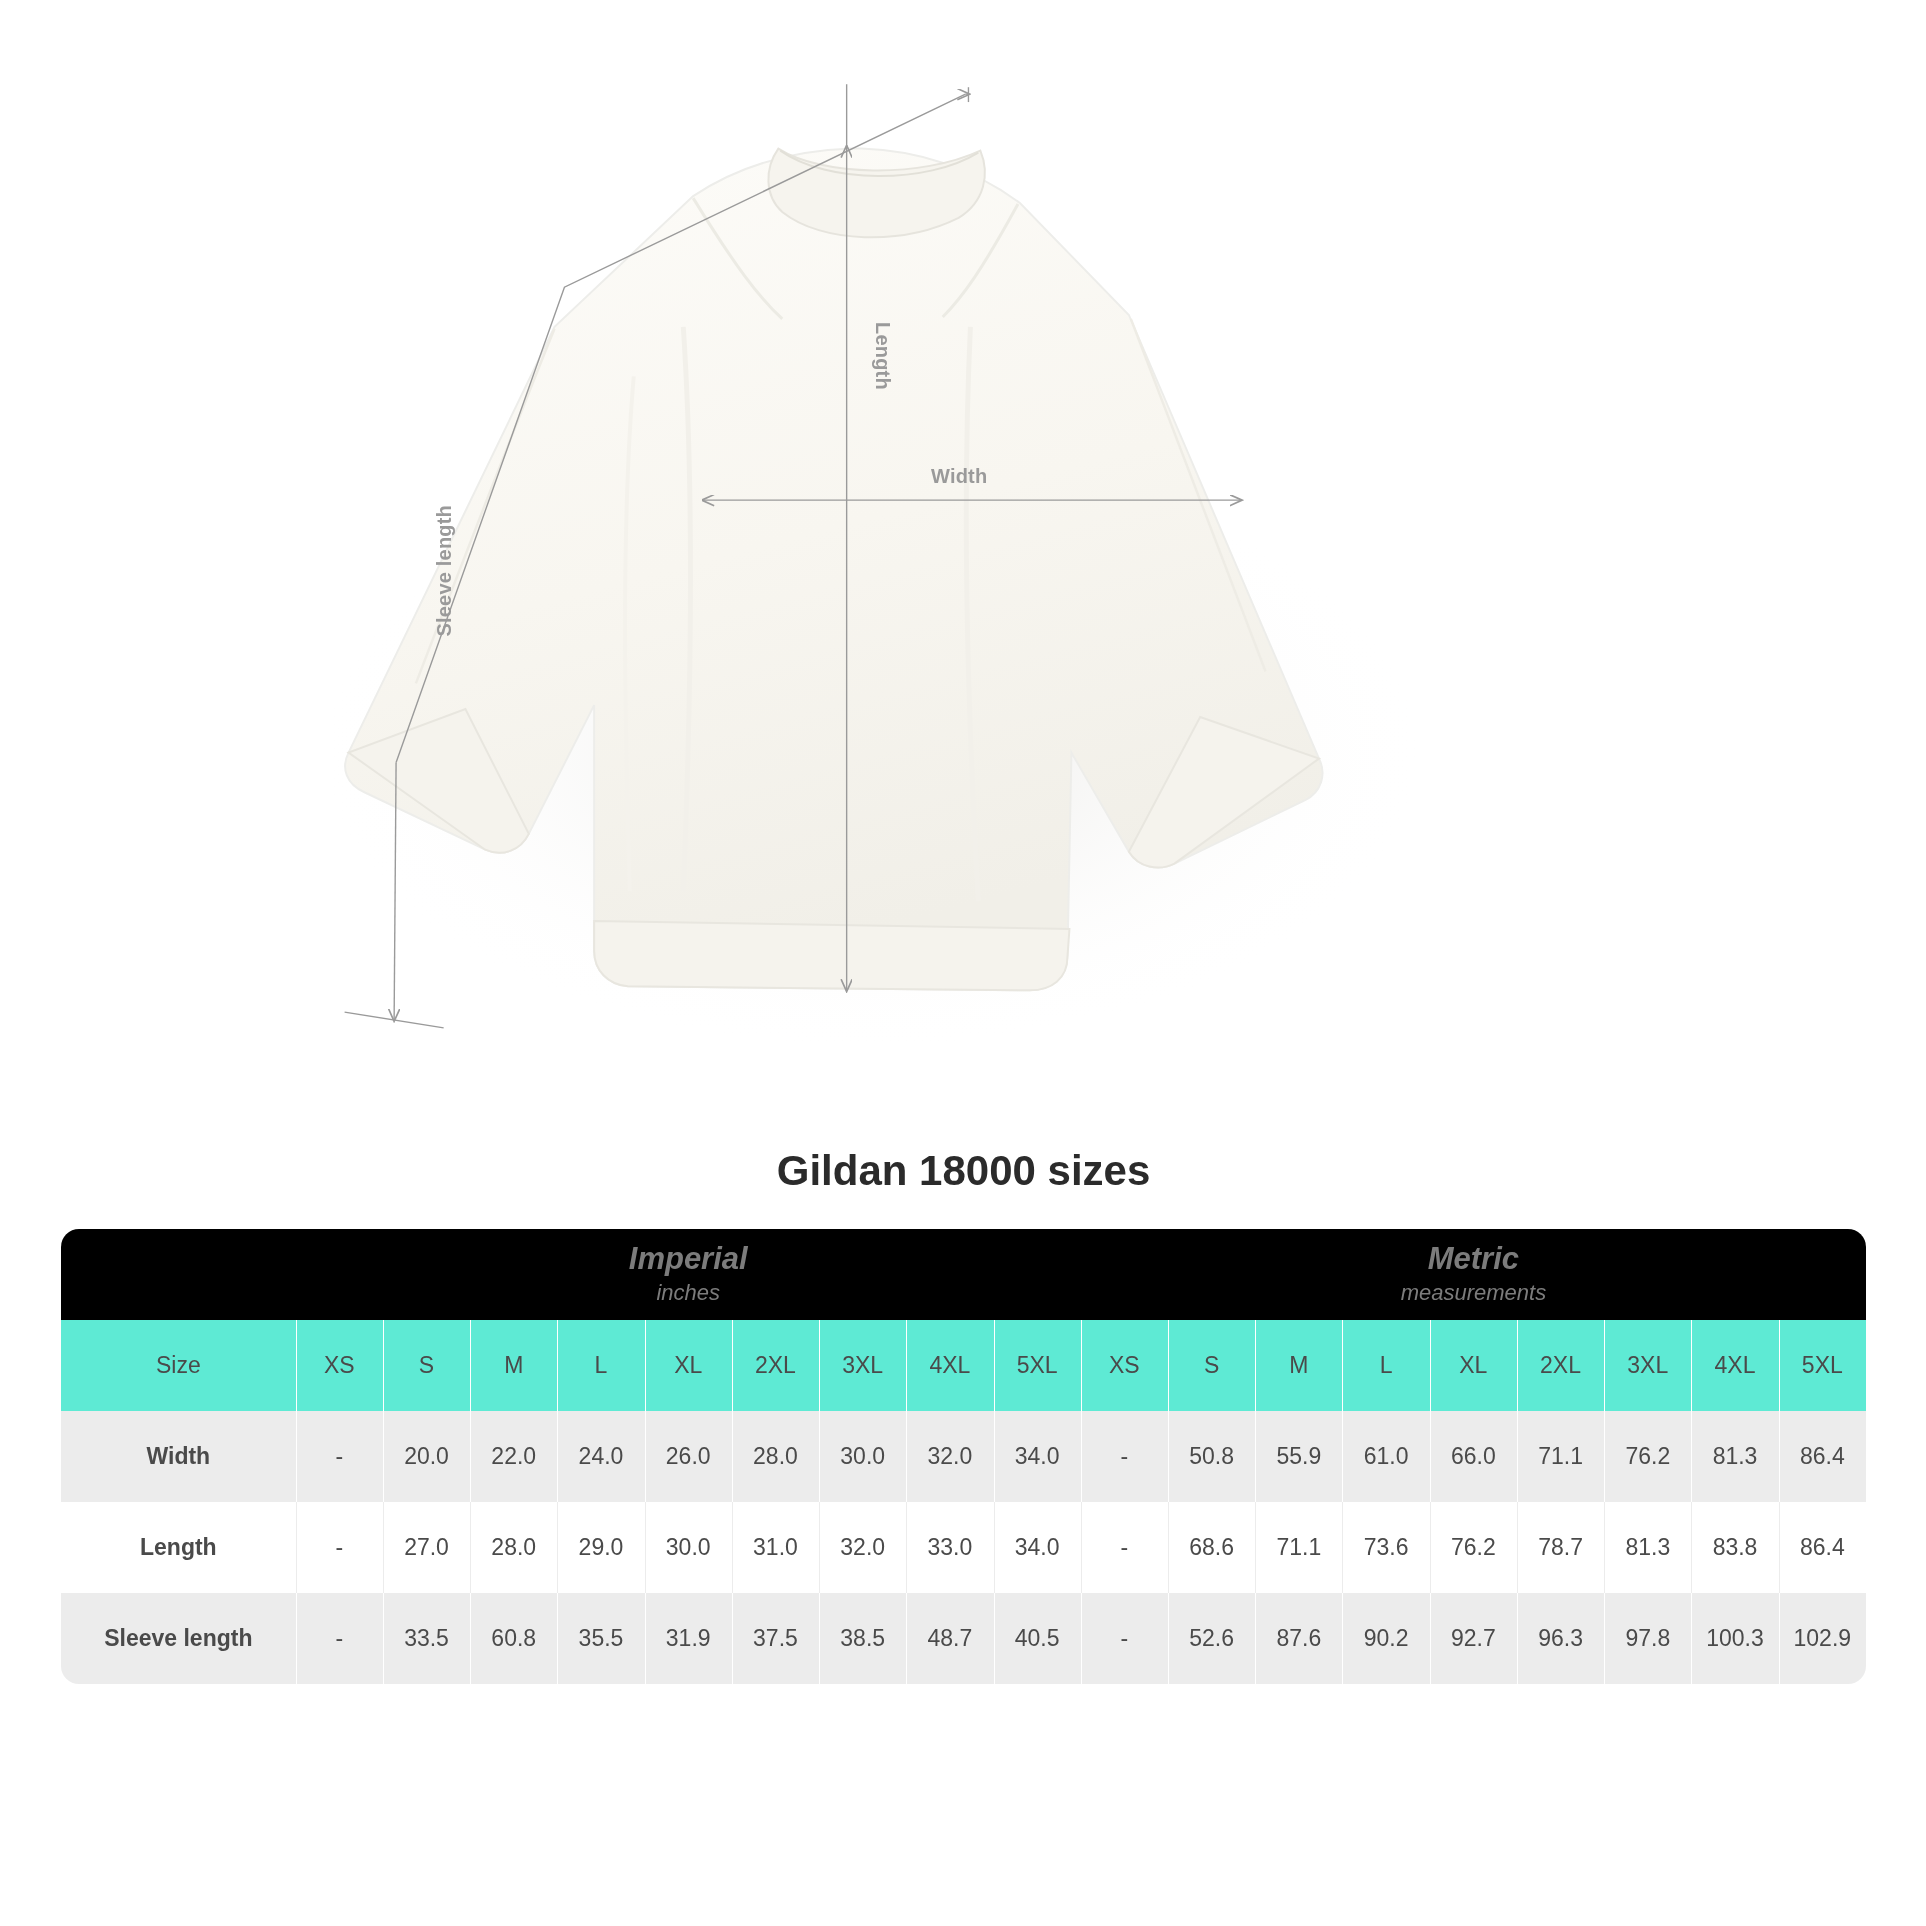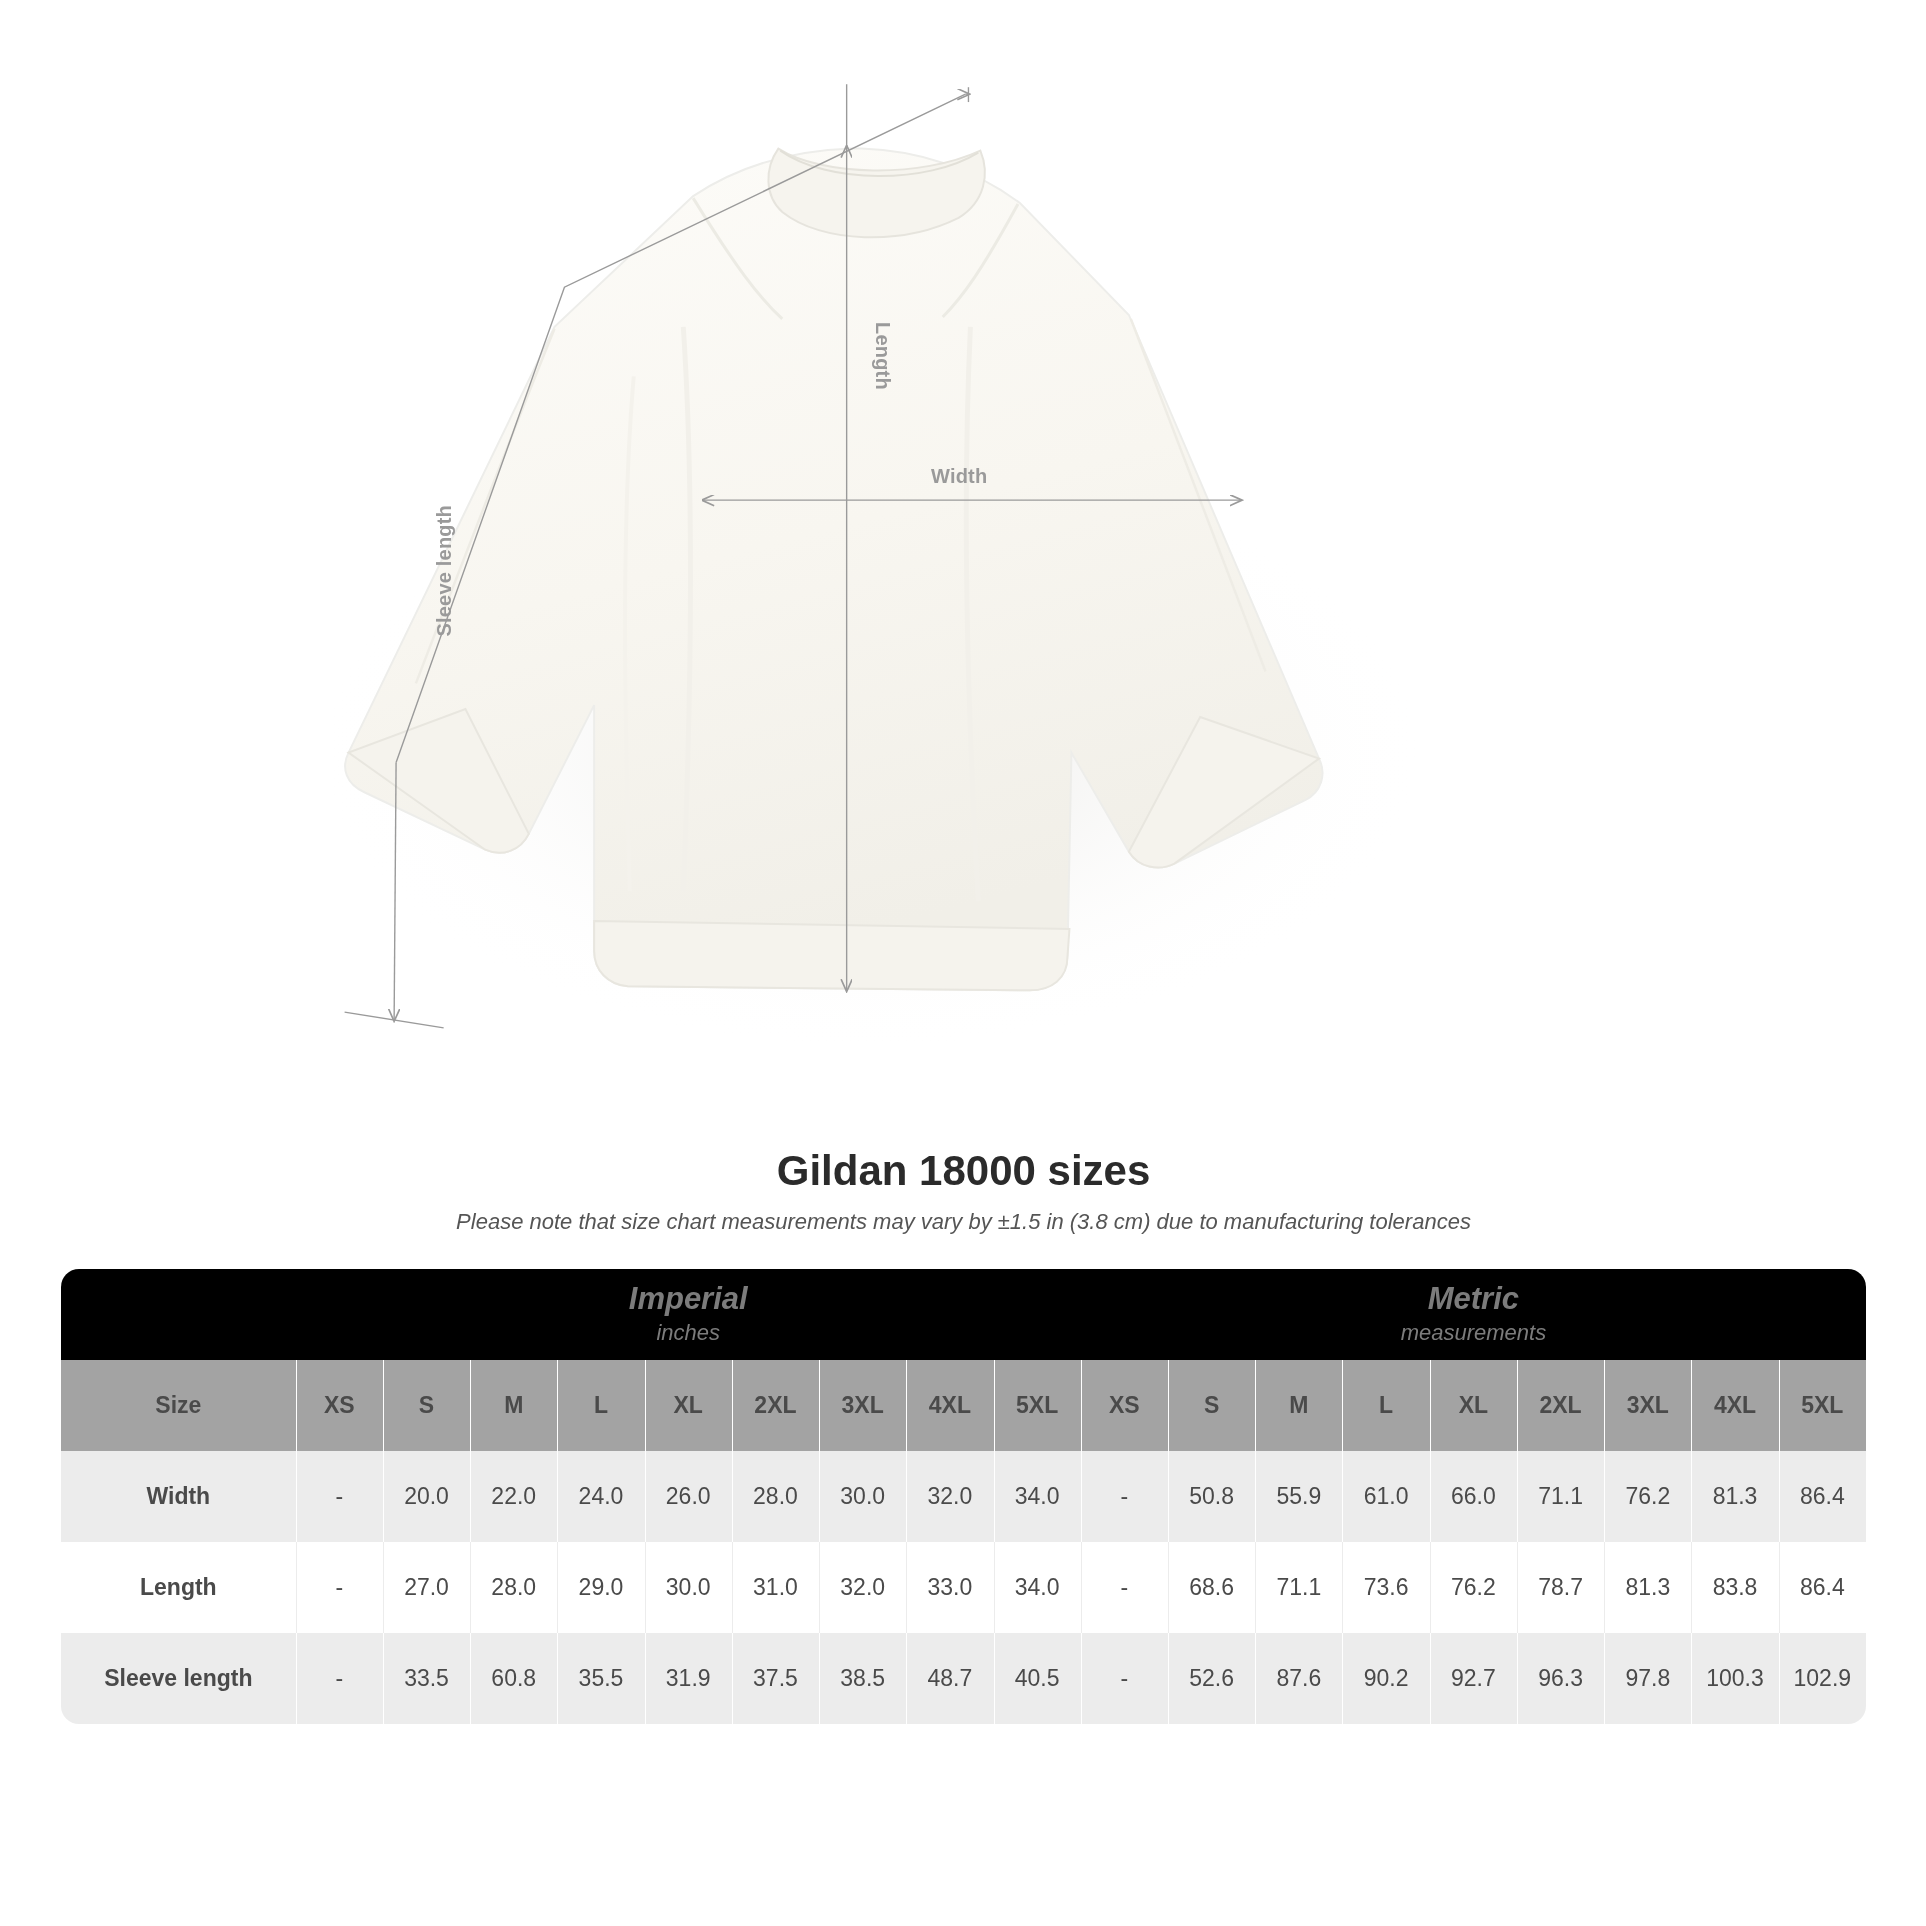--- a/index.html
+++ b/index.html
@@ -93,22 +93,22 @@
     color: #7c7c7c;
     line-height: 1.25;
   }
   .unit-sub {
     font-size: 22px;
     font-style: italic;
     color: #7c7c7c;
     line-height: 1.4;
   }
   .header-row td {
-    background: #a3a3a3;
-    font-weight: bold;
+    background: #5eead4;
+    font-weight: normal;
     font-size: 25px;
     color: #5a5a5a;
     margin-top: 29px;
   }
   .row-shaded td {
     background: #ececec;
   }
   .row-plain td {
     background: #ffffff;
   }
@@ -210,21 +210,20 @@
     <line x1="348" y1="1022" x2="448" y2="1038" stroke="#9a9a9a" stroke-width="1.4"></line>
   </svg>
 
   <div class="dim-label vertical" style="left:871px; top:322px;">Length</div>
   <div class="dim-label" style="left:931px; top:465px;">Width</div>
   <div class="dim-label sleeve" style="left:433px; top:505px;">Sleeve length</div>
 </div>
 
 <div class="heading-block">
   <h1 class="chart-title">Gildan 18000 sizes</h1>
-  <p class="chart-note">Please note that size chart measurements may vary by ±1.5 in (3.8 cm) due to manufacturing tolerances</p>
 </div>
 
 <div class="table-wrap">
   <table class="size-table">
     <colgroup>
       <col style="width:13%">
       <col span="18" style="width:4.833%">
     </colgroup>
     <tbody>
       <tr class="unit-row">

